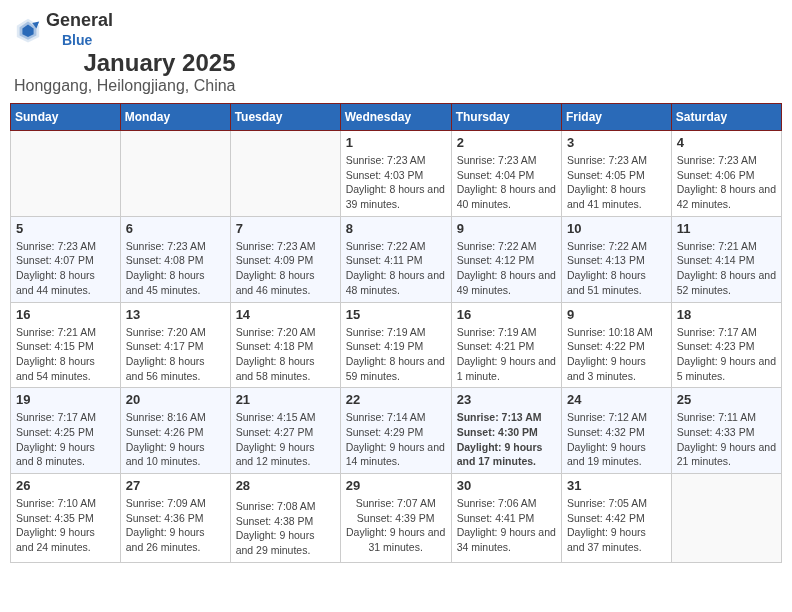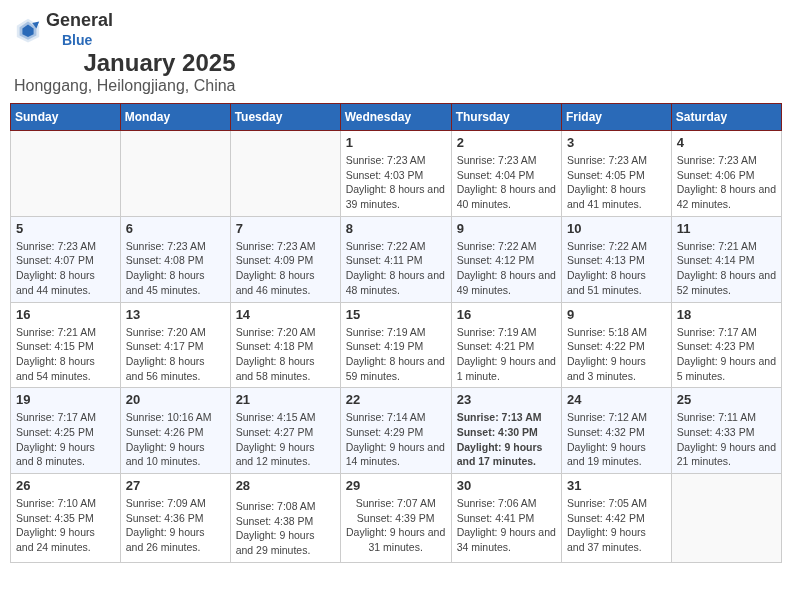--- a/index.html
+++ b/index.html
@@ -225,41 +225,41 @@
 Daylight: 8 hours and 59 minutes.</div>
         </td>
         <td>
           <span class="day-number">16</span>
           <div class="day-info" style="white-space: pre-line;">Sunrise: 7:19 AM
 Sunset: 4:21 PM
 Daylight: 9 hours and 1 minute.</div>
         </td>
         <td>
           <span class="day-number">9</span>
-          <div class="day-info" style="white-space: pre-line;">Sunrise: 5:18 AM
+          <div class="day-info" style="white-space: pre-line;">Sunrise: 10:18 AM
 Sunset: 4:22 PM
 Daylight: 9 hours and 3 minutes.</div>
         </td>
         <td>
           <span class="day-number">18</span>
           <div class="day-info" style="white-space: pre-line;">Sunrise: 7:17 AM
 Sunset: 4:23 PM
 Daylight: 9 hours and 5 minutes.</div>
         </td>
       </tr>
       <tr>
         <td>
           <span class="day-number">19</span>
           <div class="day-info" style="white-space: pre-line;">Sunrise: 7:17 AM
 Sunset: 4:25 PM
 Daylight: 9 hours and 8 minutes.</div>
         </td>
         <td>
           <span class="day-number">20</span>
-          <div class="day-info" style="white-space: pre-line;">Sunrise: 10:16 AM
+          <div class="day-info" style="white-space: pre-line;">Sunrise: 8:16 AM
 Sunset: 4:26 PM
 Daylight: 9 hours and 10 minutes.</div>
         </td>
         <td>
           <span class="day-number">21</span>
           <div class="day-info" style="white-space: pre-line;">Sunrise: 4:15 AM
 Sunset: 4:27 PM
 Daylight: 9 hours and 12 minutes.</div>
         </td>
         <td>

